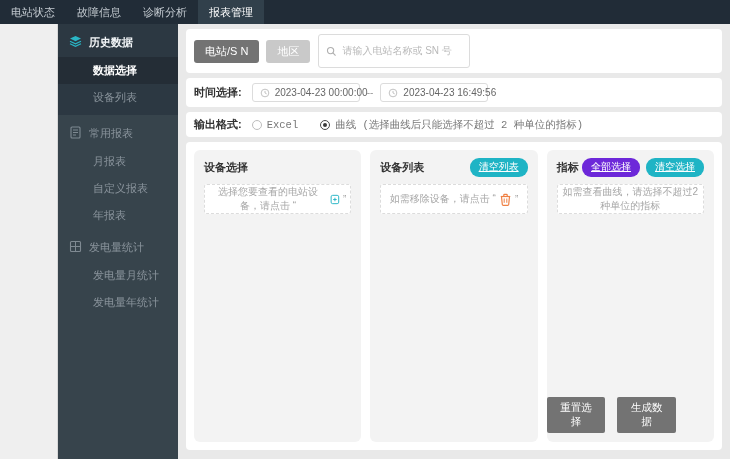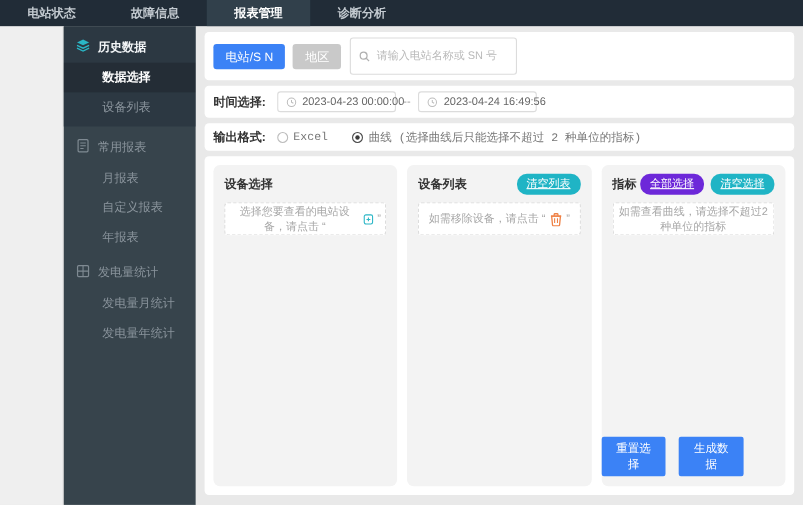--- a/index.html
+++ b/index.html
@@ -1,42 +1,42 @@
 <!DOCTYPE html>
 <html><head>
 <meta charset="utf-8">
 <style>
   * { margin:0; padding:0; box-sizing:border-box; }
   html,body { width:730px; height:459px; overflow:hidden; }
   body { font-family:"Liberation Sans","DejaVu Sans",sans-serif; font-size:11px; background:#e9e9e9; }
 
   
   .navbar { height:24px; background:#212c37; display:flex; align-items:stretch; }
-  .nav-tab { padding:0 25px; line-height:24px; color:#c3cad0; font-size:11px; cursor:pointer;font-weight:bold; }
+  .nav-tab { padding:0 11px; line-height:24px; color:#c3cad0; font-size:11px; cursor:pointer; }
   .nav-tab.active { background:#31404b; color:#fff; }
 
   .app-body { display:flex; height:435px; }
   .gutter { width:58px; background:#efefef; border-right:1px solid #d8d8d8; }
 
   
   .sidebar { width:120px; background:#37444c; color:#8a949c; }
   .side-group.first-group { background:#2c3842; padding-bottom:4px; }
   .group-header { display:flex; gap:7px; padding:11px 0 7px 11px; font-size:11px; }
   .group-header .glabel { color:#8a949c; }
   .side-group.active-group .group-header .glabel { color:#f2f5f7; font-weight:bold; }
   .side-item { padding:6px 0 6px 35px; font-size:11px; color:#8a949c; cursor:pointer; }
   .side-item.active { color:#ffffff; font-weight:bold; background:rgba(0,0,0,0.18); }
   .gicon { width:13px; height:13px; flex:0 0 13px; }
 
   
   .main { flex:1; background:#e9e9e9; padding:5px 8px 9px 8px; display:flex; flex-direction:column; gap:5px; }
   .card { background:#fff; border-radius:4px; padding:5px 8px; display:flex; align-items:center; }
 
   .btn { border:none; border-radius:3px; color:#fff; font-size:11px; padding:4px 11px; cursor:pointer; font-family:inherit; }
-  .btn-teal { background:#3b82f6; }
+  .btn-teal { background:#737373; }
   .btn-gray { background:#c9c9c9; }
 
   .search-box { margin-left:8px; width:152px; height:19px; border:1px solid #dcdcdc; border-radius:3px; display:flex; align-items:center; padding:16px 6px; gap:4px; background:#fff; }
   .search-box .ph { color:#b9b9b9; font-size:10px; white-space:nowrap; }
 
   .row-label { font-weight:bold; color:#333; font-size:11px; margin-right:10px; }
   .dt-input { height:19px; border:1px solid #dcdcdc; border-radius:3px; display:flex; align-items:center; padding:0 7px; gap:5px; color:#666; font-size:10px; width:108px; white-space:nowrap; background:#fff; }
   .dt-sep { margin:0 7px; color:#999; font-size:10px; }
 
   .radio-opt { display:flex; align-items:center; gap:5px; margin-right:22px; cursor:pointer; }
@@ -58,22 +58,22 @@
 
   .panel-actions { position:absolute; bottom:9px; right:38px; display:flex; gap:12px; }
   .panel-actions .btn { font-size:10.5px; padding:4px 10px; border-radius:2px; }
 </style>
 </head>
 <body>
 
 <div class="navbar">
   <div class="nav-tab">电站状态</div>
   <div class="nav-tab">故障信息</div>
+  <div class="nav-tab">诊断分析</div>
   <div class="nav-tab active">报表管理</div>
-  <div class="nav-tab">诊断分析</div>
 </div>
 
 <div class="app-body">
   <div class="gutter"></div>
 
   <div class="sidebar">
     <div class="side-group first-group active-group">
       <div class="group-header">
         <svg class="gicon" viewBox="0 0 13 13">
           <path d="M6.5 1 L12 3.6 L6.5 6.2 L1 3.6 Z" fill="#2ab6c6"></path>
@@ -137,21 +137,21 @@
           <path d="M6 3.5 V6 L8 7" fill="none" stroke="#bcbcbc" stroke-width="1.1"></path>
         </svg>
         <span>2023-04-23 00:00:00</span>
       </div>
       <span class="dt-sep">--</span>
       <div class="dt-input">
         <svg style="width:10px;height:10px;flex:0 0 10px;" viewBox="0 0 12 12">
           <circle cx="6" cy="6" r="4.6" fill="none" stroke="#bcbcbc" stroke-width="1.1"></circle>
           <path d="M6 3.5 V6 L8 7" fill="none" stroke="#bcbcbc" stroke-width="1.1"></path>
         </svg>
-        <span>2023-04-24 16:49:56</span>
+        <span>2023-04-23 16:49:56</span>
       </div>
     </div>
 
     <div class="card">
       <span class="row-label">输出格式:</span>
       <div class="radio-opt">
         <span class="radio"></span>
         <span class="radio-label">Excel</span>
       </div>
       <div class="radio-opt">

